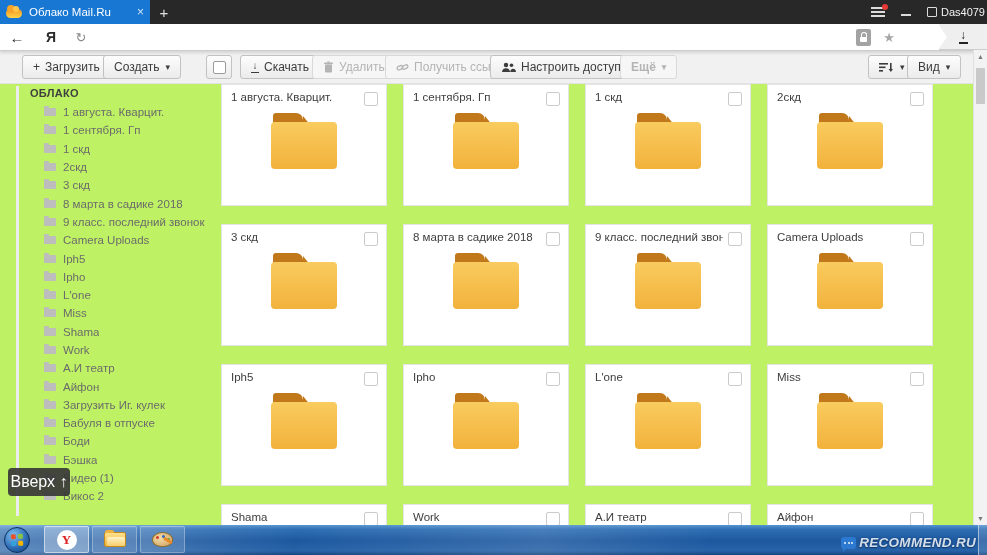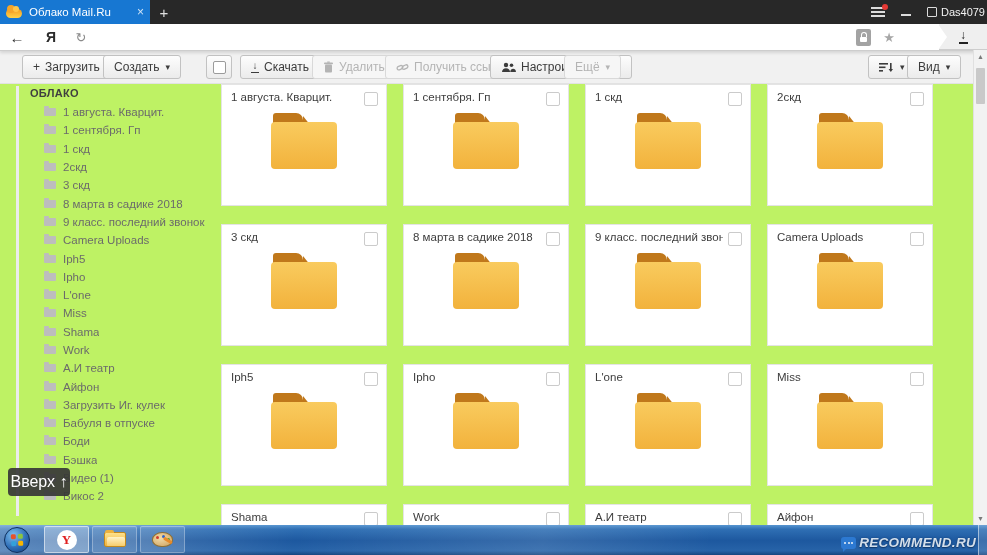--- a/index.html
+++ b/index.html
@@ -186,21 +186,21 @@
     </span>
     <span class="btn" style="left:490px;">
       <svg width="15" height="11" viewBox="0 0 15 11">
         <circle cx="5" cy="3" r="2.2" fill="#3c3c3c"></circle>
         <path d="M1 10c0-2.4 1.8-3.8 4-3.8S9 7.6 9 10z" fill="#3c3c3c"></path>
         <circle cx="10.5" cy="3.2" r="1.8" fill="#3c3c3c"></circle>
         <path d="M9.2 10c.2-2 1.4-3.2 3-3.2 1.4 0 2.6 1.2 2.8 3.2z" fill="#3c3c3c"></path>
       </svg>
       <span>Настроить доступ</span>
     </span>
-    <span class="btn disabled" style="left:564px;">
+    <span class="btn disabled" style="left:620px;font-weight:bold;">
       <span>Ещё</span>
       <span class="caret">▾</span>
     </span>
     <span class="btn" style="left:868px;">
       <svg width="15" height="11" viewBox="0 0 15 11">
         <rect x="0" y="1" width="9" height="1.6" fill="#3c3c3c"></rect>
         <rect x="0" y="4.5" width="6.5" height="1.6" fill="#3c3c3c"></rect>
         <rect x="0" y="8" width="4" height="1.6" fill="#3c3c3c"></rect>
         <rect x="11" y="1" width="1.6" height="7" fill="#3c3c3c"></rect>
         <path d="M9.6 7l2.2 3 2.2-3z" fill="#3c3c3c"></path>

